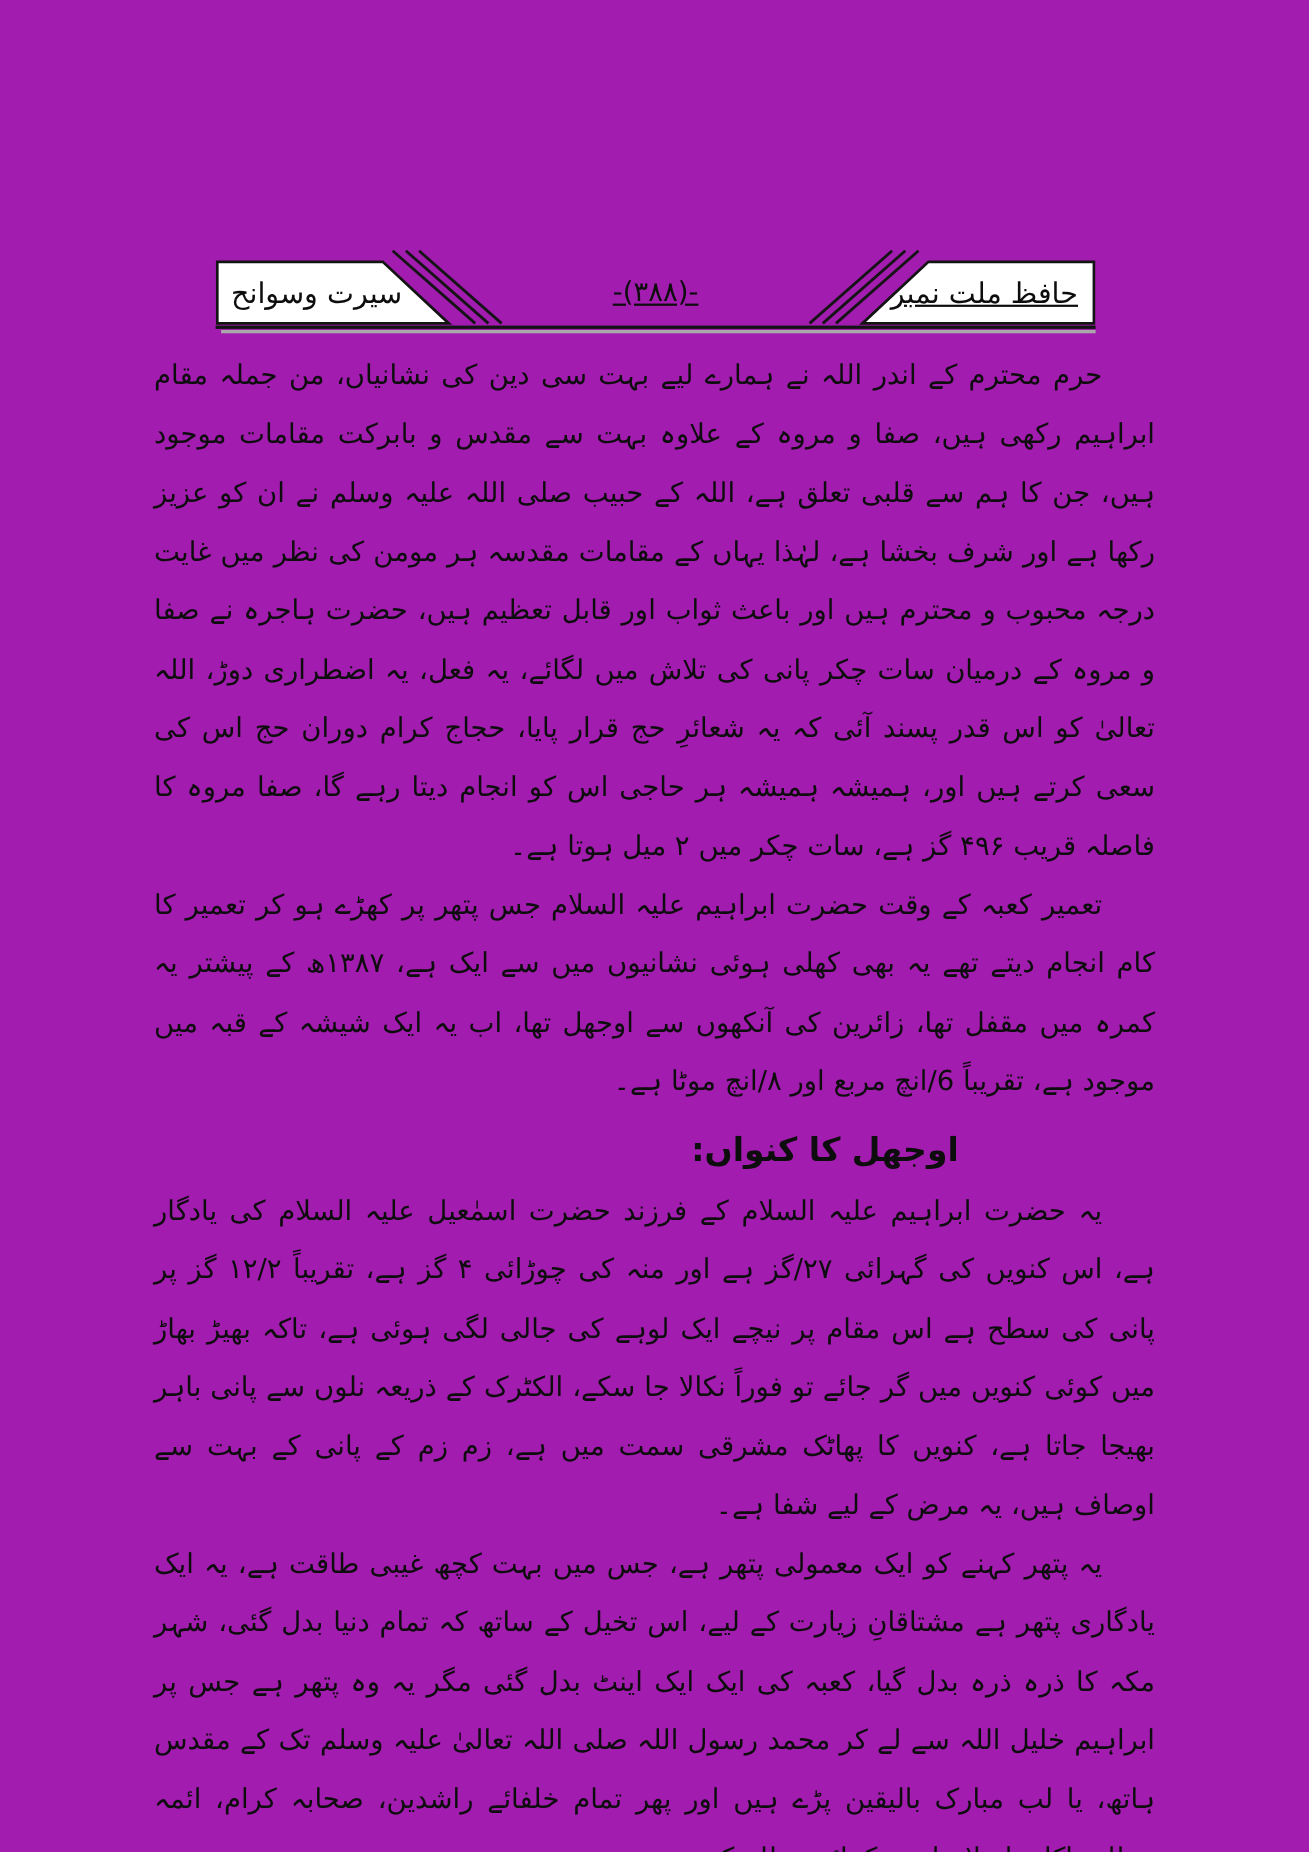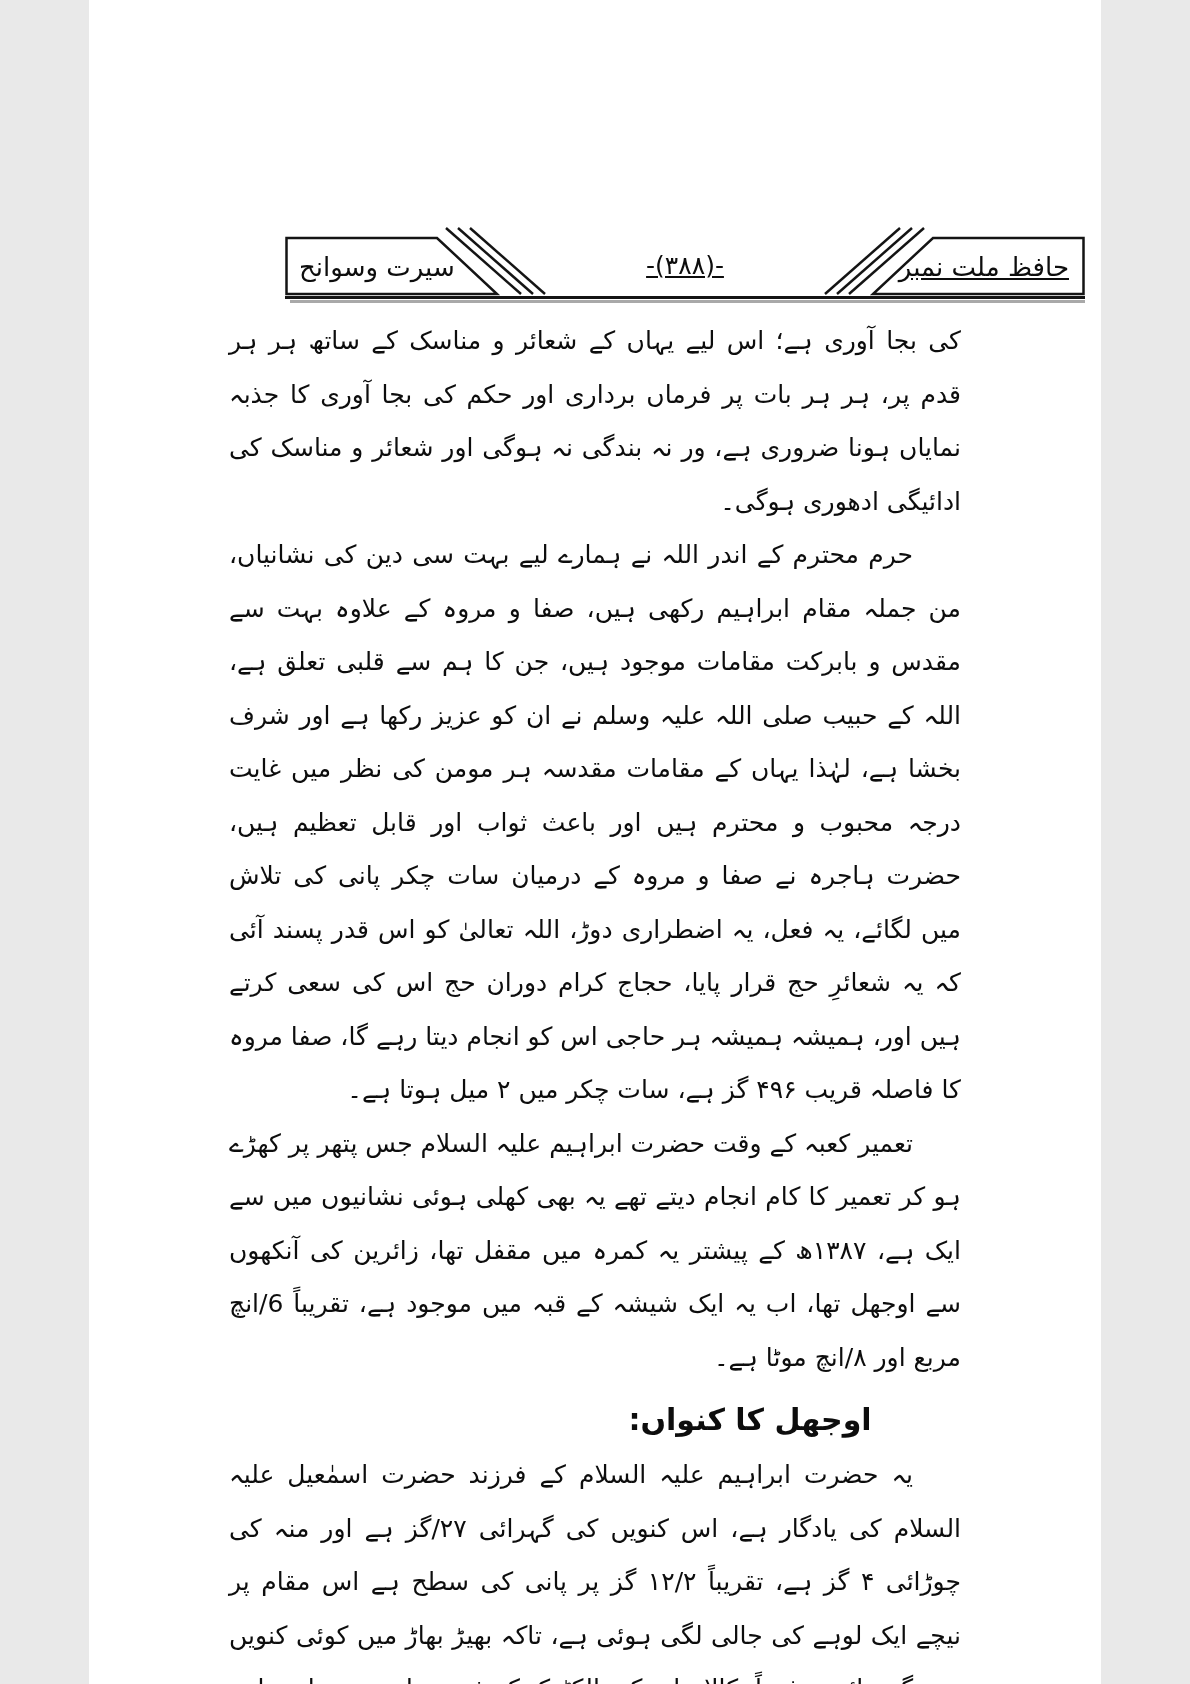--- a/index.html
+++ b/index.html
@@ -1,20 +1,20 @@
 <!DOCTYPE html>
 <html lang="ur" dir="rtl"><head>
 <meta charset="utf-8">
 <style>
   html,body{margin:0;padding:0;background:#e9e9e9;}
   .page{
     position:relative;
-    width:1012px;height:1684px;
+    width:1190px;height:1684px;
     margin:0 auto;
-    background:#ffffff;
+    background:#a21caf;
     color:#0d0d0d;
     font-family:"DejaVu Sans",sans-serif;
     overflow:hidden;
     direction:rtl;
   }
   
   .header{position:absolute;top:222px;left:196px;width:800px;height:74px;}
   .tab{position:absolute;bottom:0;width:272px;height:74px;}
   .tab.left{left:0;}
   .tab.right{right:0;}
@@ -86,21 +86,20 @@
     </div>
 
   </div>
 
   <div class="rule">
     <div class="ink"></div>
     <div class="shadow"></div>
   </div>
 
   <div class="main">
-    <p>کی بجا آوری ہے؛ اس لیے یہاں کے شعائر و مناسک کے ساتھ ہر ہر قدم پر، ہر ہر بات پر فرماں برداری اور حکم کی بجا آوری کا جذبہ نمایاں ہونا ضروری ہے، ور نہ بندگی نہ ہوگی اور شعائر و مناسک کی ادائیگی ادھوری ہوگی۔</p>
     <p class="ind">حرم محترم کے اندر اللہ نے ہمارے لیے بہت سی دین کی نشانیاں، من جملہ مقام ابراہیم رکھی ہیں، صفا و مروہ کے علاوہ بہت سے مقدس و بابرکت مقامات موجود ہیں، جن کا ہم سے قلبی تعلق ہے، اللہ کے حبیب صلی اللہ علیہ وسلم نے ان کو عزیز رکھا ہے اور شرف بخشا ہے، لہٰذا یہاں کے مقامات مقدسہ ہر مومن کی نظر میں غایت درجہ محبوب و محترم ہیں اور باعث ثواب اور قابل تعظیم ہیں، حضرت ہاجرہ نے صفا و مروہ کے درمیان سات چکر پانی کی تلاش میں لگائے، یہ فعل، یہ اضطراری دوڑ، اللہ تعالیٰ کو اس قدر پسند آئی کہ یہ شعائرِ حج قرار پایا، حجاج کرام دوران حج اس کی سعی کرتے ہیں اور، ہمیشہ ہمیشہ ہر حاجی اس کو انجام دیتا رہے گا، صفا مروہ کا فاصلہ قریب ۴۹۶ گز ہے، سات چکر میں ۲ میل ہوتا ہے۔</p>
     <p class="ind">تعمیر کعبہ کے وقت حضرت ابراہیم علیہ السلام جس پتھر پر کھڑے ہو کر تعمیر کا کام انجام دیتے تھے یہ بھی کھلی ہوئی نشانیوں میں سے ایک ہے، ۱۳۸۷ھ کے پیشتر یہ کمرہ میں مقفل تھا، زائرین کی آنکھوں سے اوجھل تھا، اب یہ ایک شیشہ کے قبہ میں موجود ہے، تقریباً 6/انچ مربع اور ۸/انچ موٹا ہے۔</p>
     <div class="sec-h">اوجھل کا کنواں:</div>
     <p class="ind">یہ حضرت ابراہیم علیہ السلام کے فرزند حضرت اسمٰعیل علیہ السلام کی یادگار ہے، اس کنویں کی گہرائی ۲۷/گز ہے اور منہ کی چوڑائی ۴ گز ہے، تقریباً ۱۲/۲ گز پر پانی کی سطح ہے اس مقام پر نیچے ایک لوہے کی جالی لگی ہوئی ہے، تاکہ بھیڑ بھاڑ میں کوئی کنویں میں گر جائے تو فوراً نکالا جا سکے، الکٹرک کے ذریعہ نلوں سے پانی باہر بھیجا جاتا ہے، کنویں کا پھاٹک مشرقی سمت میں ہے، زم زم کے پانی کے بہت سے اوصاف ہیں، یہ مرض کے لیے شفا ہے۔</p>
     <p class="ind">یہ پتھر کہنے کو ایک معمولی پتھر ہے، جس میں بہت کچھ غیبی طاقت ہے، یہ ایک یادگاری پتھر ہے مشتاقانِ زیارت کے لیے، اس تخیل کے ساتھ کہ تمام دنیا بدل گئی، شہر مکہ کا ذرہ ذرہ بدل گیا، کعبہ کی ایک ایک اینٹ بدل گئی مگر یہ وہ پتھر ہے جس پر ابراہیم خلیل اللہ سے لے کر محمد رسول اللہ صلی اللہ تعالیٰ علیہ وسلم تک کے مقدس ہاتھ، یا لب مبارک بالیقین پڑے ہیں اور پھر تمام خلفائے راشدین، صحابہ کرام، ائمہ عظام، اکابر اسلام اور حکمائے عظام کے</p>
   </div>
 
 </div>
 
 </body></html>

